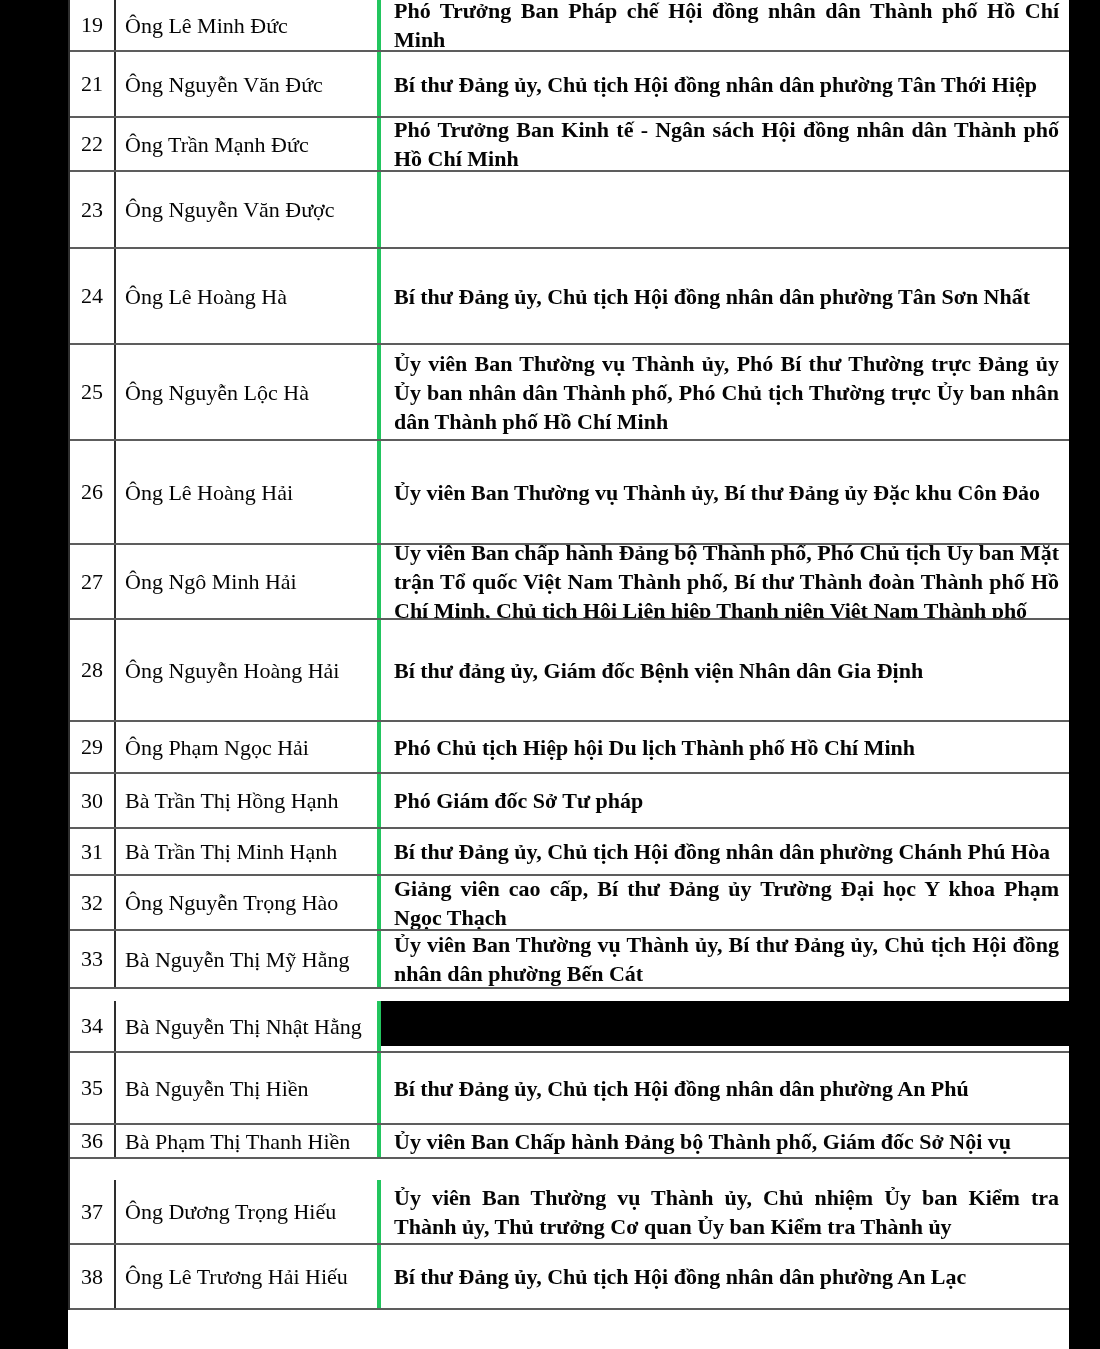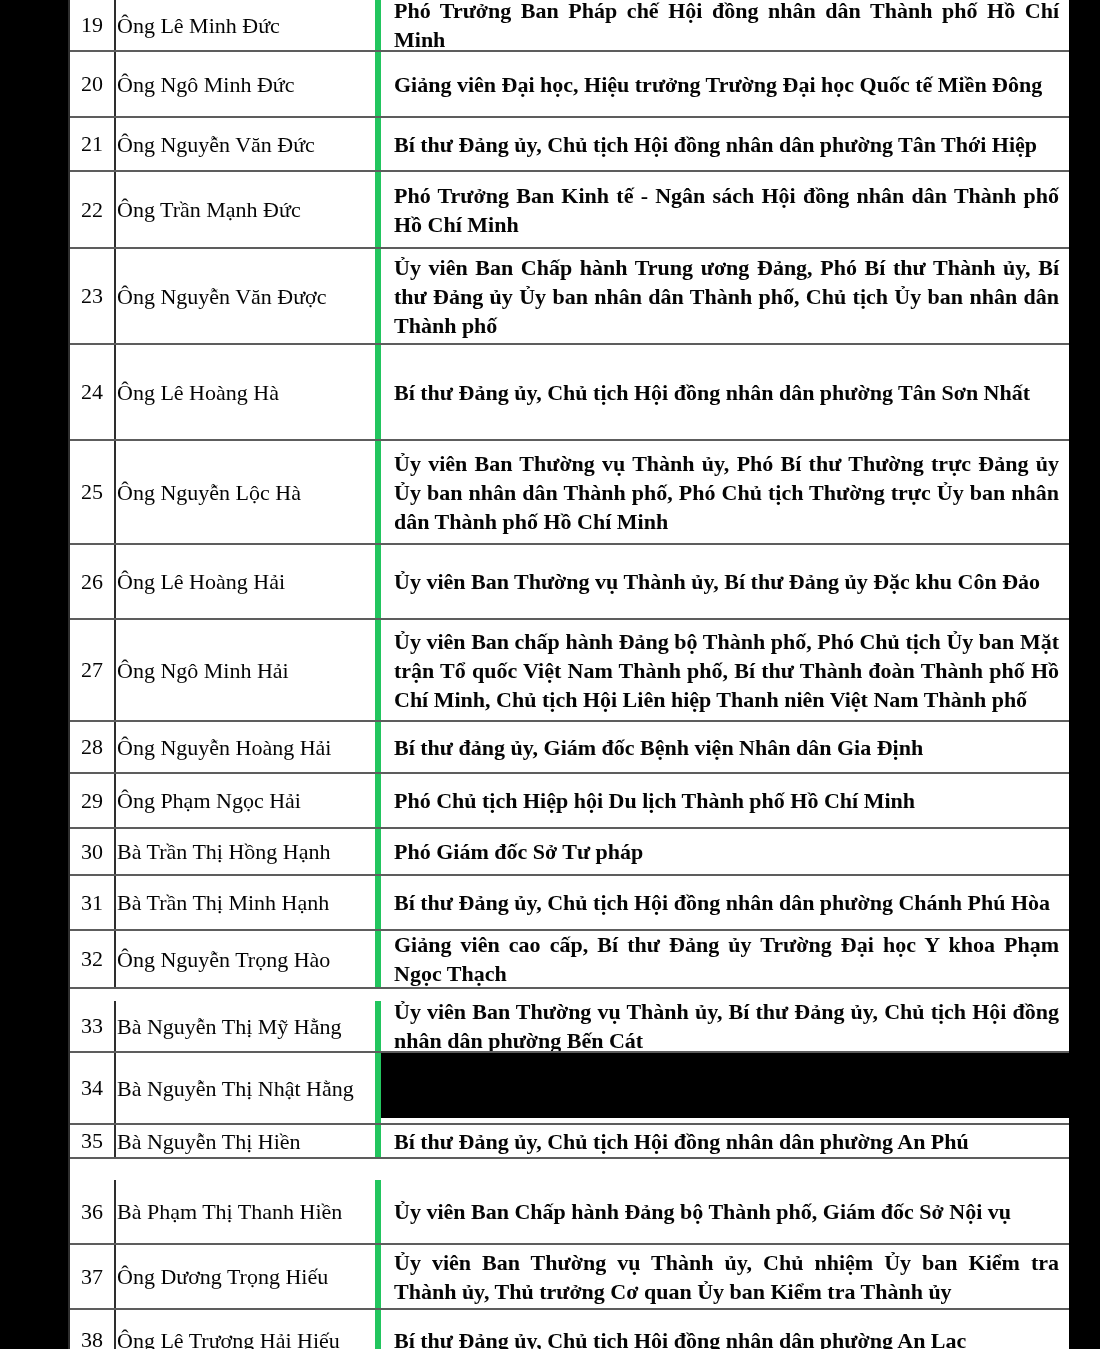--- a/index.html
+++ b/index.html
@@ -70,22 +70,22 @@
     overflow: hidden;
     font-size: 22px;
     line-height: 29px;
   }
   .cell.num {
     justify-content: center;
     border-right: 2px solid #2e2e2e;
     padding-bottom: 1px;
   }
   .cell.name {
-    padding-left: 1px;
-    border-right: 6px solid #22c55e;
+    padding-left: 9px;
+    border-right: 4px solid #22c55e;
     white-space: nowrap;
   }
   .cell.pos {
     padding: 2px 10px 2px 13px;
     position: relative;
   }
   .cell.pos .txt {
     width: 100%;
     text-align: justify;
     font-weight: bold;
@@ -107,46 +107,36 @@
 
 <div class="doc-table">
     <div class="row">
       <div class="cell num">19</div>
       <div class="cell name">Ông Lê Minh Đức</div>
       <div class="cell pos">
         <div class="txt">Phó Trưởng Ban Pháp chế Hội đồng nhân dân Thành phố Hồ Chí Minh</div>
       </div>
     </div>
     <div class="row">
-      <div class="cell num">20</div>
-      <div class="cell name">Ông Ngô Minh Đức</div>
-      <div class="cell pos">
-        <div class="txt">Giảng viên Đại học, Hiệu trưởng Trường Đại học Quốc tế Miền Đông</div>
-      </div>
-    </div>
-    <div class="row">
       <div class="cell num">21</div>
       <div class="cell name">Ông Nguyễn Văn Đức</div>
       <div class="cell pos">
         <div class="txt">Bí thư Đảng ủy, Chủ tịch Hội đồng nhân dân phường Tân Thới Hiệp</div>
       </div>
     </div>
     <div class="row">
       <div class="cell num">22</div>
       <div class="cell name">Ông Trần Mạnh Đức</div>
       <div class="cell pos">
         <div class="txt">Phó Trưởng Ban Kinh tế - Ngân sách Hội đồng nhân dân Thành phố Hồ Chí Minh</div>
       </div>
     </div>
     <div class="row">
       <div class="cell num">23</div>
       <div class="cell name">Ông Nguyễn Văn Được</div>
-      <div class="cell pos">
-        <div class="txt">Ủy viên Ban Chấp hành Trung ương Đảng, Phó Bí thư Thành ủy, Bí thư Đảng ủy Ủy ban nhân dân Thành phố, Chủ tịch Ủy ban nhân dân Thành phố</div>
-      </div>
     </div>
     <div class="row">
       <div class="cell num">24</div>
       <div class="cell name">Ông Lê Hoàng Hà</div>
       <div class="cell pos">
         <div class="txt">Bí thư Đảng ủy, Chủ tịch Hội đồng nhân dân phường Tân Sơn Nhất</div>
       </div>
     </div>
     <div class="row">
       <div class="cell num">25</div>

